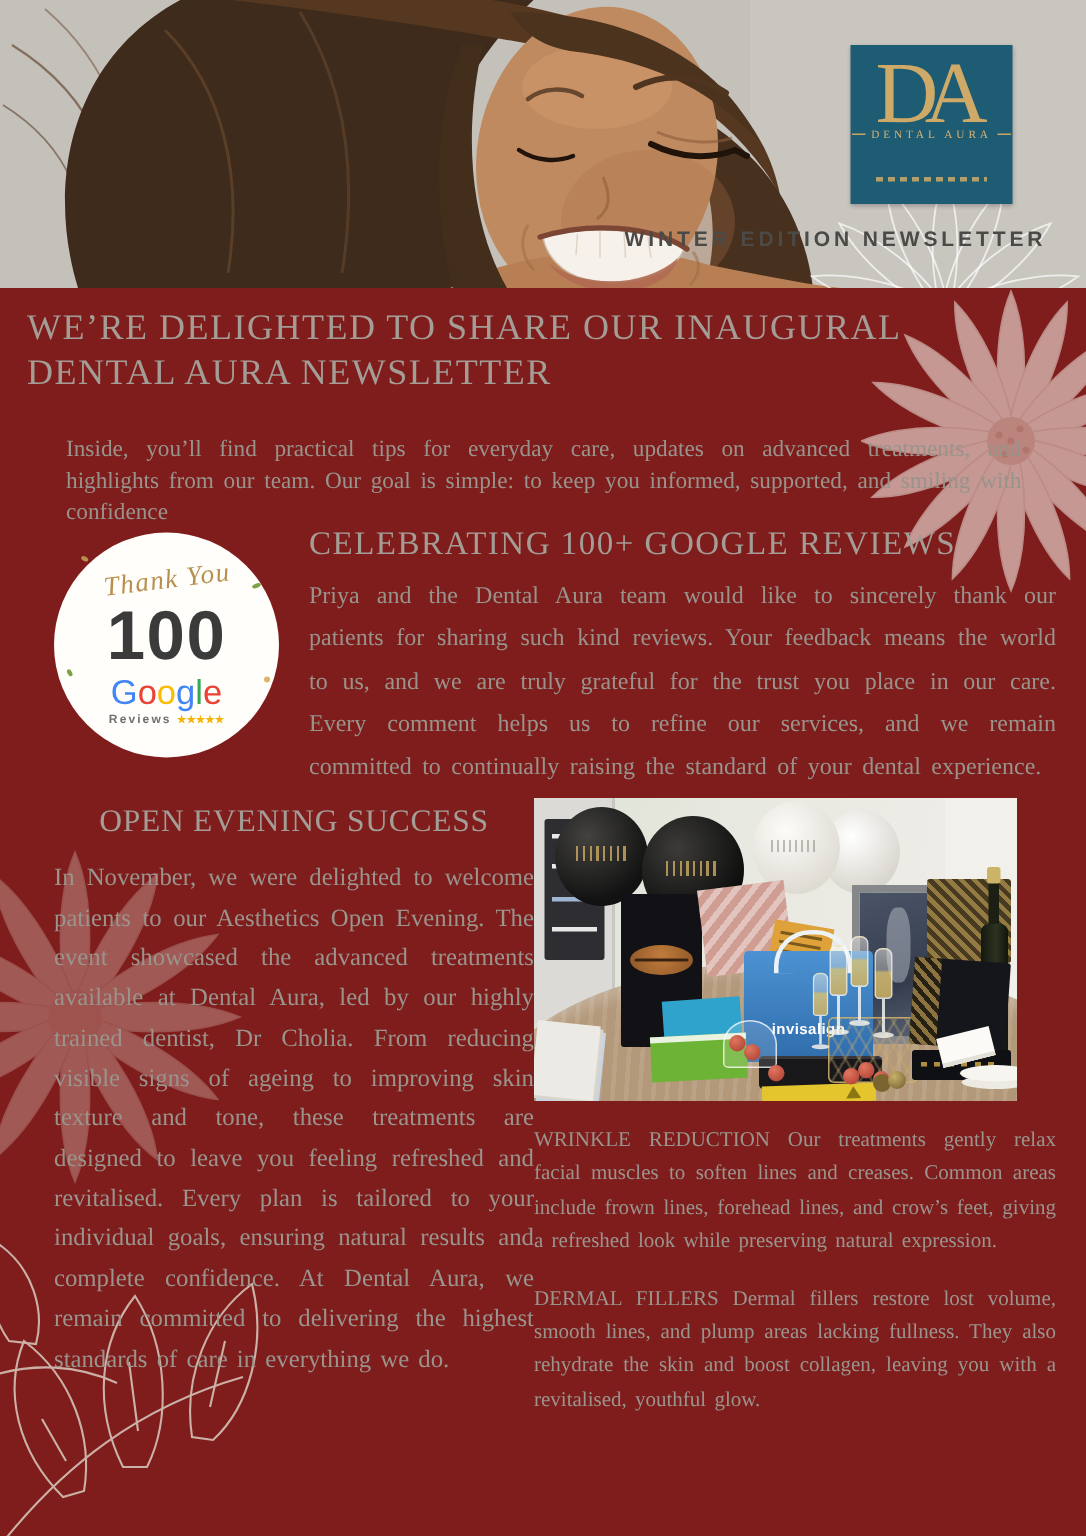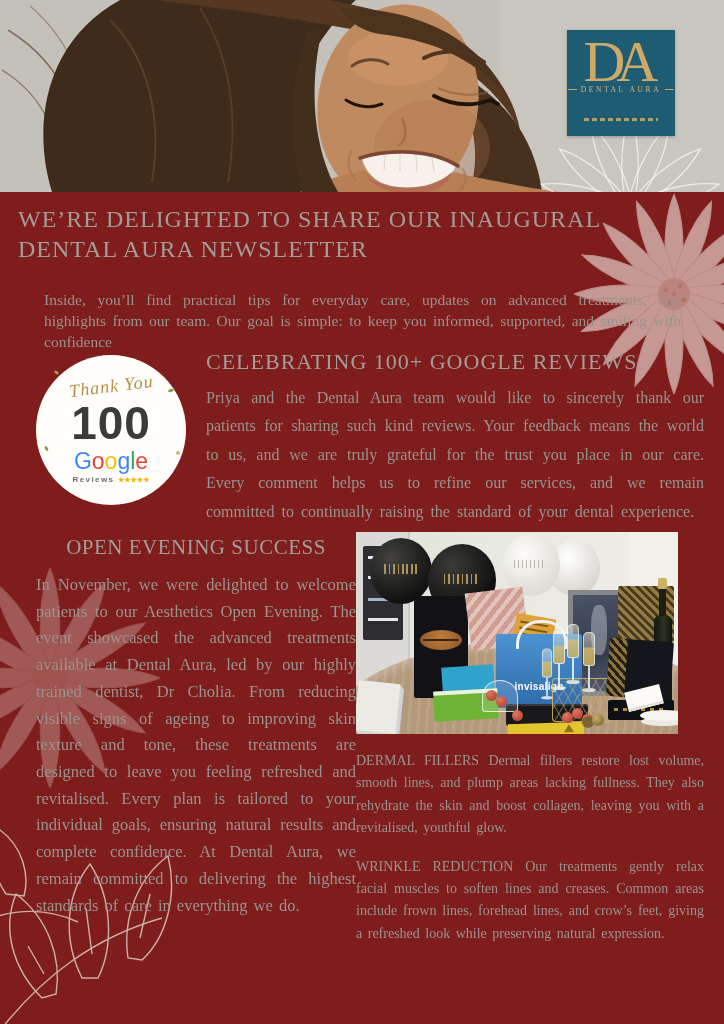--- a/index.html
+++ b/index.html
@@ -216,20 +216,21 @@
         <circle r="12"></circle>
       </g>
     </svg>
 
     <div class="logo-box">
       <div class="logo-da">DA</div>
       <div class="logo-name">DENTAL AURA</div>
       <div class="logo-tagline"></div>
     </div>
 
+    <div class="banner">WINTER EDITION NEWSLETTER</div>
   </div>
 
   <svg class="decor flower-tr" width="200" height="240" viewBox="-100 -110 200 240">
     <g stroke="#e4d4ca" fill="#f4eae2" stroke-width="1">
       <g id="ptr">
           <path d="M0,8 C12,-24 12,-72 0,-100 C-12,-72 -12,-24 0,8 Z"></path>
         </g>
       <use href="#ptr" transform="rotate(22)"></use>
         <use href="#ptr" transform="rotate(45)"></use>
       <use href="#ptr" transform="rotate(67)"></use>
@@ -390,18 +391,18 @@
             <div class="foot"></div>
           </div>
         <div class="truffle t3"></div>
         <div class="truffle t4"></div>
         <div class="truffle t5"></div>
         <div class="gtruffle"></div>
         <div class="napkin"></div>
         <div class="plate"></div>
       </div>
 
+      <p class="treat-p">WRINKLE REDUCTION Our treatments gently relax facial muscles to soften lines and creases. Common areas include frown lines, forehead lines, and crow’s feet, giving a refreshed look while preserving natural expression.</p>
       <p class="treat-p">DERMAL FILLERS Dermal fillers restore lost volume, smooth lines, and plump areas lacking fullness. They also rehydrate the skin and boost collagen, leaving you with a revitalised, youthful glow.</p>
-      <p class="treat-p">WRINKLE REDUCTION Our treatments gently relax facial muscles to soften lines and creases. Common areas include frown lines, forehead lines, and crow’s feet, giving a refreshed look while preserving natural expression.</p>
     </div>
   </div>
 
 </div>
 
 </body></html>

